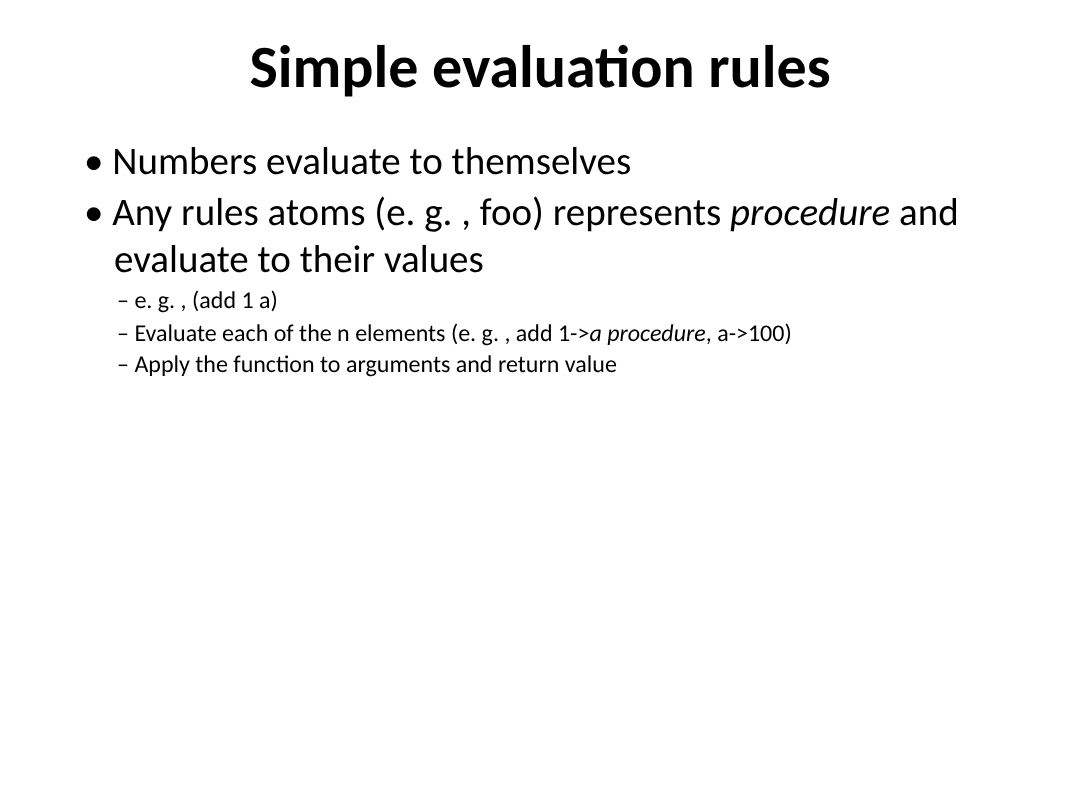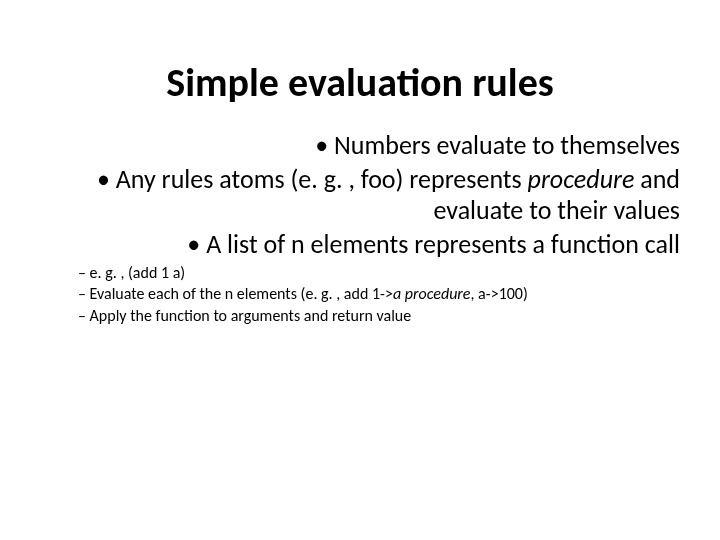--- a/index.html
+++ b/index.html
@@ -10,21 +10,20 @@
     background: #ffffff;
     font-family: Calibri, "Segoe UI", Arial, sans-serif;
     color: #000;
     overflow: hidden;
   }
   .slide {
     position: relative;
     width: 720px;
     height: 392px;
     box-sizing: border-box;
-    margin-top: 38px;
   }
   .title {
     position: absolute;
     top: 20px;
     left: 0;
     right: 0;
     text-align: center;
     font-weight: 700;
     font-size: 40px;
     letter-spacing: 0px;
@@ -34,21 +33,20 @@
     top: 92px;
     left: 56px;
     right: 40px;
     font-size: 26px;
     line-height: 1.22;
   }
   .b1 {
     margin: 0 0 2px 0;
     padding-left: 20px;
     text-indent: -20px;
-    text-align: right;
   }
   .b1 .dot::before {
     content: "• ";
   }
   .b2 {
     margin: 2px 0 2px 22px;
     padding-left: 20px;
     text-indent: -20px;
     font-size: 16px;
   }
@@ -68,23 +66,20 @@
 
     <div class="b1">
       <span class="dot"></span><span>Numbers evaluate to themselves</span>
     </div>
 
 
     <div class="b1">
       <span class="dot"></span><span>Any rules atoms (e. g. , foo) represents </span><span class="ital">procedure</span><span> and evaluate to their values</span>
     </div>
 
-    <div class="b1">
-      <span class="dot"></span><span>A list of n elements represents a function call</span>
-    </div>
 
     <div class="b2">
       <span class="dash"></span><span>e. g. , (add 1 a)</span>
     </div>
 
     <div class="b2">
       <span class="dash"></span><span>Evaluate each of the n elements (e. g. , add 1-&gt;</span><span class="ital">a procedure</span><span>, a-&gt;100)</span>
     </div>
 
     <div class="b2">

